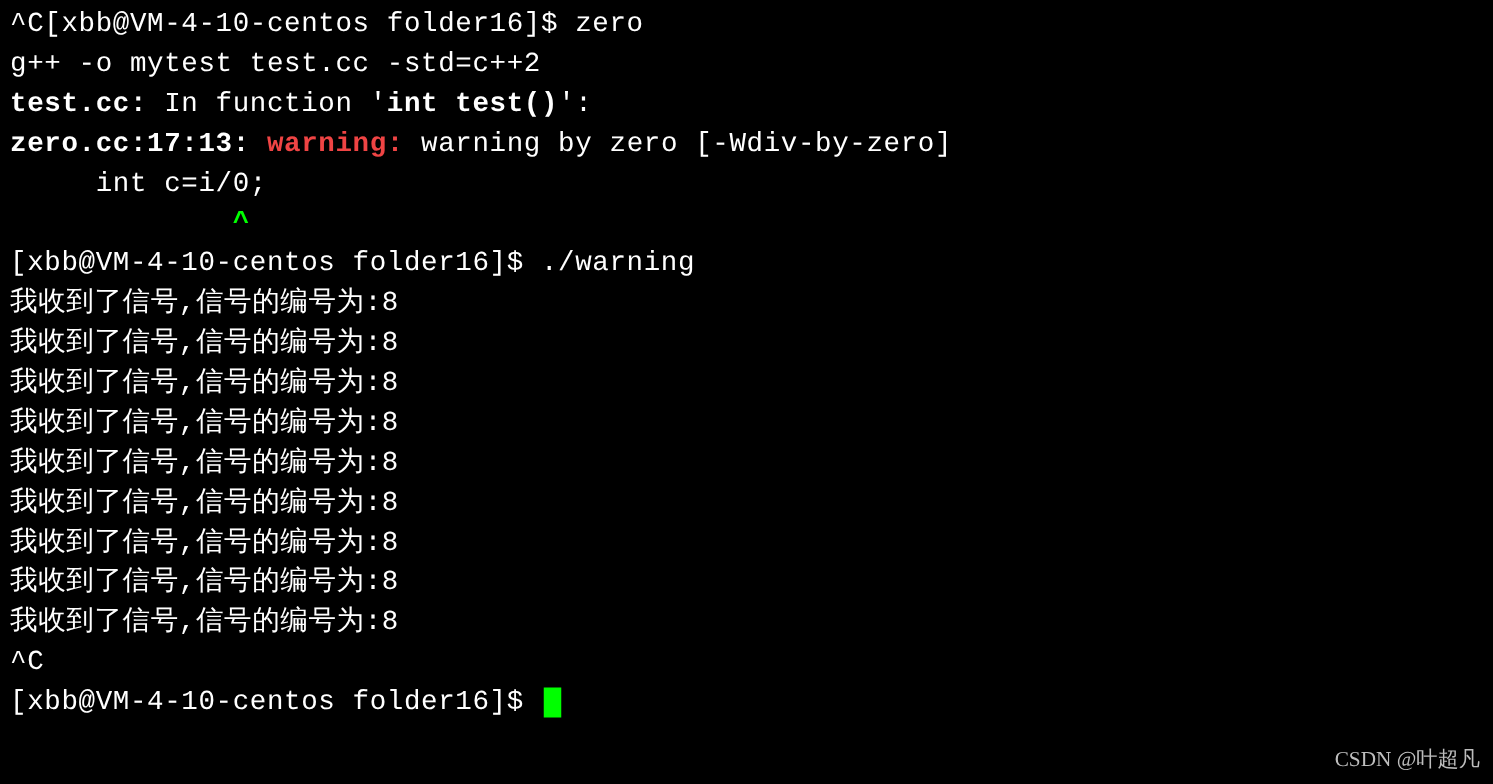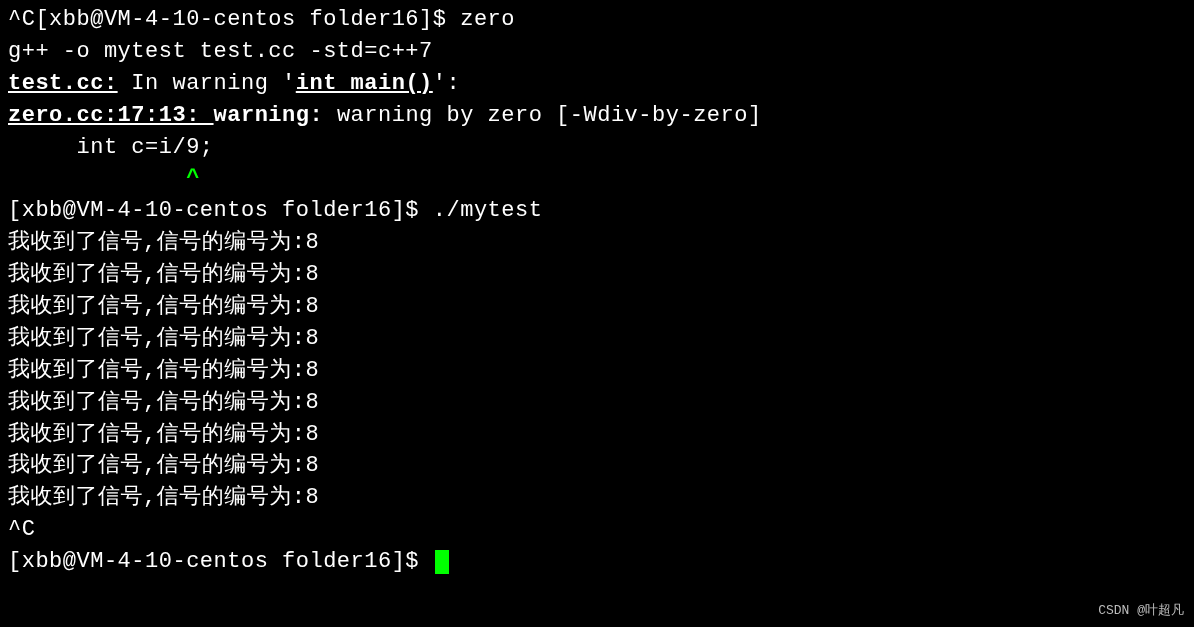--- a/index.html
+++ b/index.html
@@ -19,64 +19,63 @@
       overflow: hidden;
       position: relative;
       letter-spacing: 0.5px;
     }
     .line {
       white-space: pre;
       font-weight: normal;
     }
     .bold {
       font-weight: bold;
-      text-decoration: underline;
     }
     .magenta {
-      color: #ffffff;
+      color: #ef4444;
       font-weight: bold;
     }
     .green {
       color: #00ff00;
       font-weight: bold;
     }
     .cursor {
       display: inline-block;
       width: 14px;
       height: 24px;
       background: #00ff00;
       vertical-align: text-bottom;
       margin-left: 2px;
     }
     .watermark {
       position: absolute;
       bottom: 6px;
       right: 10px;
       color: #bdbdbd;
-      font-size: 13px;
-      font-family: Liberation Mono, monospace;
+      font-size: 17px;
+      font-family: Liberation Serif, serif;
       letter-spacing: 0;
     }
   </style>
 </head>
 <body>
 
 <div class="line"><span>^C</span><span>[xbb@VM-4-10-centos folder16]$ </span><span>zero</span></div>
 
-<div class="line">g++ -o mytest test.cc -std=c++7</div>
+<div class="line">g++ -o mytest test.cc -std=c++2</div>
 
-<div class="line"><span class="bold">test.cc:</span><span> In warning '</span><span class="bold">int main()</span><span>':</span></div>
+<div class="line"><span class="bold">test.cc:</span><span> In function '</span><span class="bold">int test()</span><span>':</span></div>
 
 <div class="line"><span class="bold">zero.cc:17:13: </span><span class="magenta">warning: </span><span>warning by zero [-Wdiv-by-zero]</span></div>
 
-<div class="line">     int c=i/9;</div>
+<div class="line">     int c=i/0;</div>
 
 <div class="line"><span>             </span><span class="green">^</span></div>
 
-<div class="line"><span>[xbb@VM-4-10-centos folder16]$ </span><span>./mytest</span></div>
+<div class="line"><span>[xbb@VM-4-10-centos folder16]$ </span><span>./warning</span></div>
 
 <div class="line">我收到了信号,信号的编号为:8</div>
 <div class="line">我收到了信号,信号的编号为:8</div>
 <div class="line">我收到了信号,信号的编号为:8</div>
 <div class="line">我收到了信号,信号的编号为:8</div>
 <div class="line">我收到了信号,信号的编号为:8</div>
 <div class="line">我收到了信号,信号的编号为:8</div>
 <div class="line">我收到了信号,信号的编号为:8</div>
 <div class="line">我收到了信号,信号的编号为:8</div>
 <div class="line">我收到了信号,信号的编号为:8</div>

